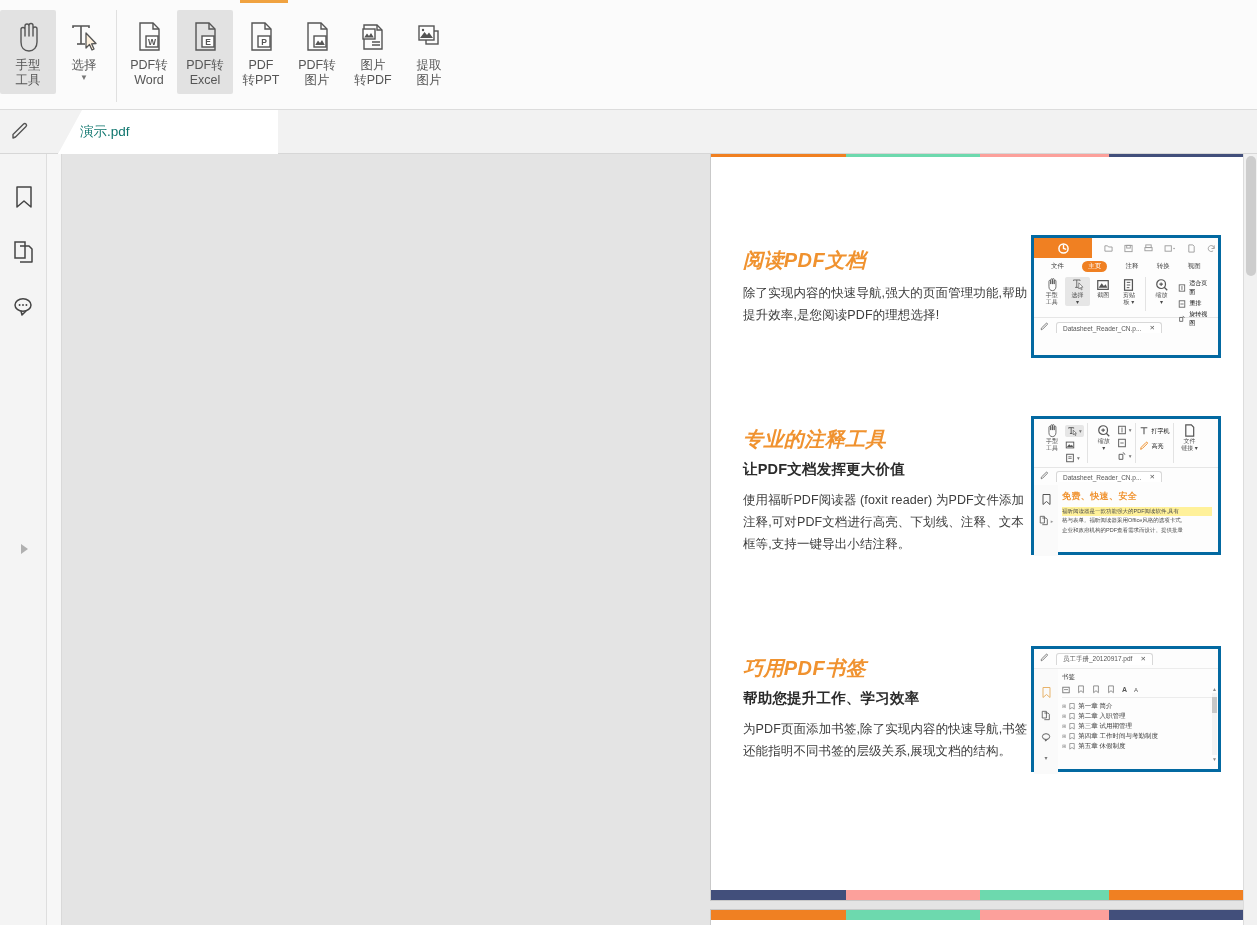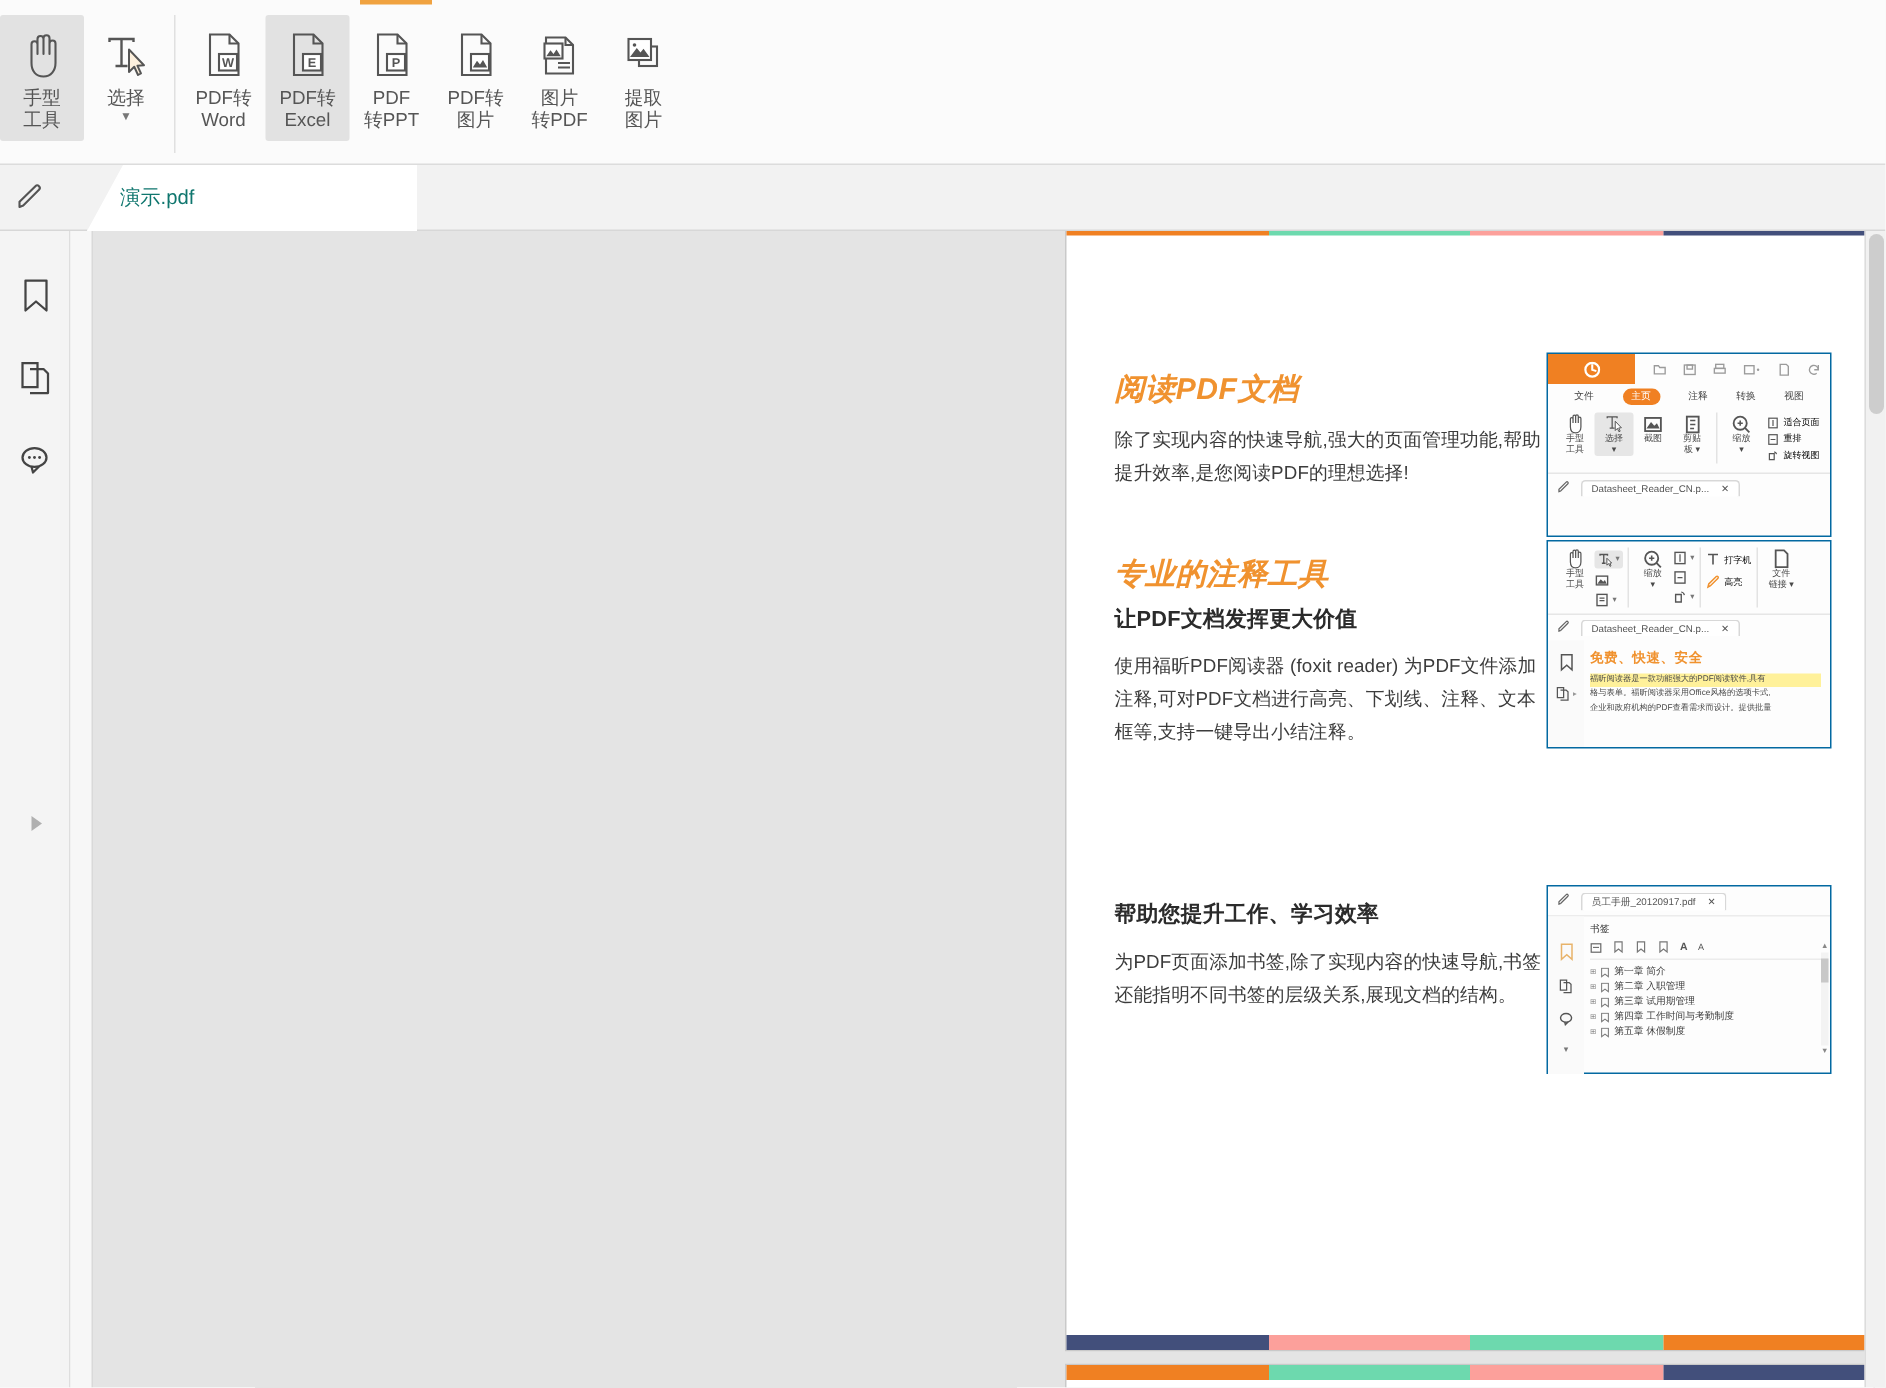--- a/index.html
+++ b/index.html
@@ -101,21 +101,21 @@
   .colorbar span { display:block; height:10px; }
 
   .page-body { position:relative; padding:0; }
 
   .section { position:relative; padding:0 32px; }
   .sec-h1 { font-size:20px; font-weight:bold; line-height:26px; letter-spacing:0.4px;font-style:italic; }
   .sec-h2 { font-size:14.5px; font-weight:bold; color:#2b2b2b; line-height:22px; margin-top:6px; letter-spacing:0.2px;}
   .sec-p  { font-size:12.5px; color:#3c3c3c; line-height:22px; margin-top:9px; width:285px; letter-spacing:0.1px;}
 
   .shot {
-    position:absolute; background:#fdfdfd; border:1px solid #0369a1;
+    position:absolute; background:#fdfdfd; border:3px solid #0369a1;
   }
 
   
   .mini { font-size:6.5px; color:#444; font-family:"Liberation Sans", sans-serif; }
   .mini-orange-tab { background:#f08022; color:#fff; }
   .mini-row { display:flex; align-items:center; }
   .mini-pill { background:#f08022; color:#fff; border-radius:7px; padding:1px 6px; font-size:6.5px; }
   .mini-tool { display:flex; flex-direction:column; align-items:center; width:26px; }
   .mini-tool .mi { height:15px; display:flex; align-items:center; justify-content:center; }
   .mini-tool .mt { font-size:6px; color:#4a4a4a; line-height:7px; text-align:center; }
@@ -446,21 +446,21 @@
                   <path d="M5 17 L7.5 16 L18 5.5 a1.6 1.6 0 0 0 -2.4 -2.4 L5 13.5 Z" fill="none" stroke="#666" stroke-width="1.8"></path>
                 </svg>
               <div class="mini-filetab">
                 <span>Datasheet_Reader_CN.p...</span>
                 <span>✕</span>
               </div>
             </div>
           </div>
         </div>
 
-        <div class="section" style="margin-top:44px;">
+        <div class="section" style="margin-top:100px;">
           <div class="sec-h1" style="color:#f0922f">专业的注释工具</div>
           <div class="sec-h2">让PDF文档发挥更大价值</div>
           <div class="sec-p">使用福昕PDF阅读器 (foxit reader) 为PDF文件添加注释,可对PDF文档进行高亮、下划线、注释、文本框等,支持一键导出小结注释。</div>
 
           <div class="shot" style="left:320px; top:-10px; width:190px; height:139px;">
             <div class="mini-row" style="height:48px;padding:4px 5px 0 5px;align-items:flex-start;">
               <div class="mini-tool">
                 <span class="mi">
                   <svg width="14" height="15" viewBox="0 0 32 34">
                       <path d="M9 22 L9 9.5 a2 2 0 0 1 4 0 L13 16 L13 6 a2 2 0 0 1 4 0 L17 16 L17 5.5 a2 2 0 0 1 4 0 L21 16 L21 9 a2 2 0 0 1 4 0 L25 22 c0 5 -3 9 -8 9 c-5 0 -8 -3.5 -8 -9 Z" fill="none" stroke="#555" stroke-width="1.9"></path>
@@ -574,20 +574,21 @@
                 <div style="color:#f0922f;font-size:9px;font-weight:bold;letter-spacing:0.4px;">免费、快速、安全</div>
                 <div class="hl-yellow" style="font-size:5.5px;color:#4a4a4a;line-height:9px;margin-top:4px;">福昕阅读器是一款功能强大的PDF阅读软件,具有</div>
                 <div style="font-size:5.5px;color:#4a4a4a;line-height:9px;">格与表单。福昕阅读器采用Office风格的选项卡式,</div>
                 <div style="font-size:5.5px;color:#4a4a4a;line-height:9px;margin-top:1px;">企业和政府机构的PDF查看需求而设计。提供批量</div>
               </div>
             </div>
           </div>
         </div>
 
         <div class="section" style="margin-top:100px;">
+          <div class="sec-h1" style="color:#f0922f">巧用PDF书签</div>
           <div class="sec-h2">帮助您提升工作、学习效率</div>
           <div class="sec-p">为PDF页面添加书签,除了实现内容的快速导航,书签还能指明不同书签的层级关系,展现文档的结构。</div>
 
           <div class="shot" style="left:320px; top:-9px; width:190px; height:126px;">
             <div style="height:20px;display:flex;align-items:center;padding-left:5px;gap:6px;border-bottom:1px solid #ececec;">
               <svg width="11" height="11" viewBox="0 0 24 24">
                   <path d="M5 17 L7.5 16 L18 5.5 a1.6 1.6 0 0 0 -2.4 -2.4 L5 13.5 Z" fill="none" stroke="#666" stroke-width="1.8"></path>
                 </svg>
               <div class="mini-filetab">
                 <span>员工手册_20120917.pdf</span>

